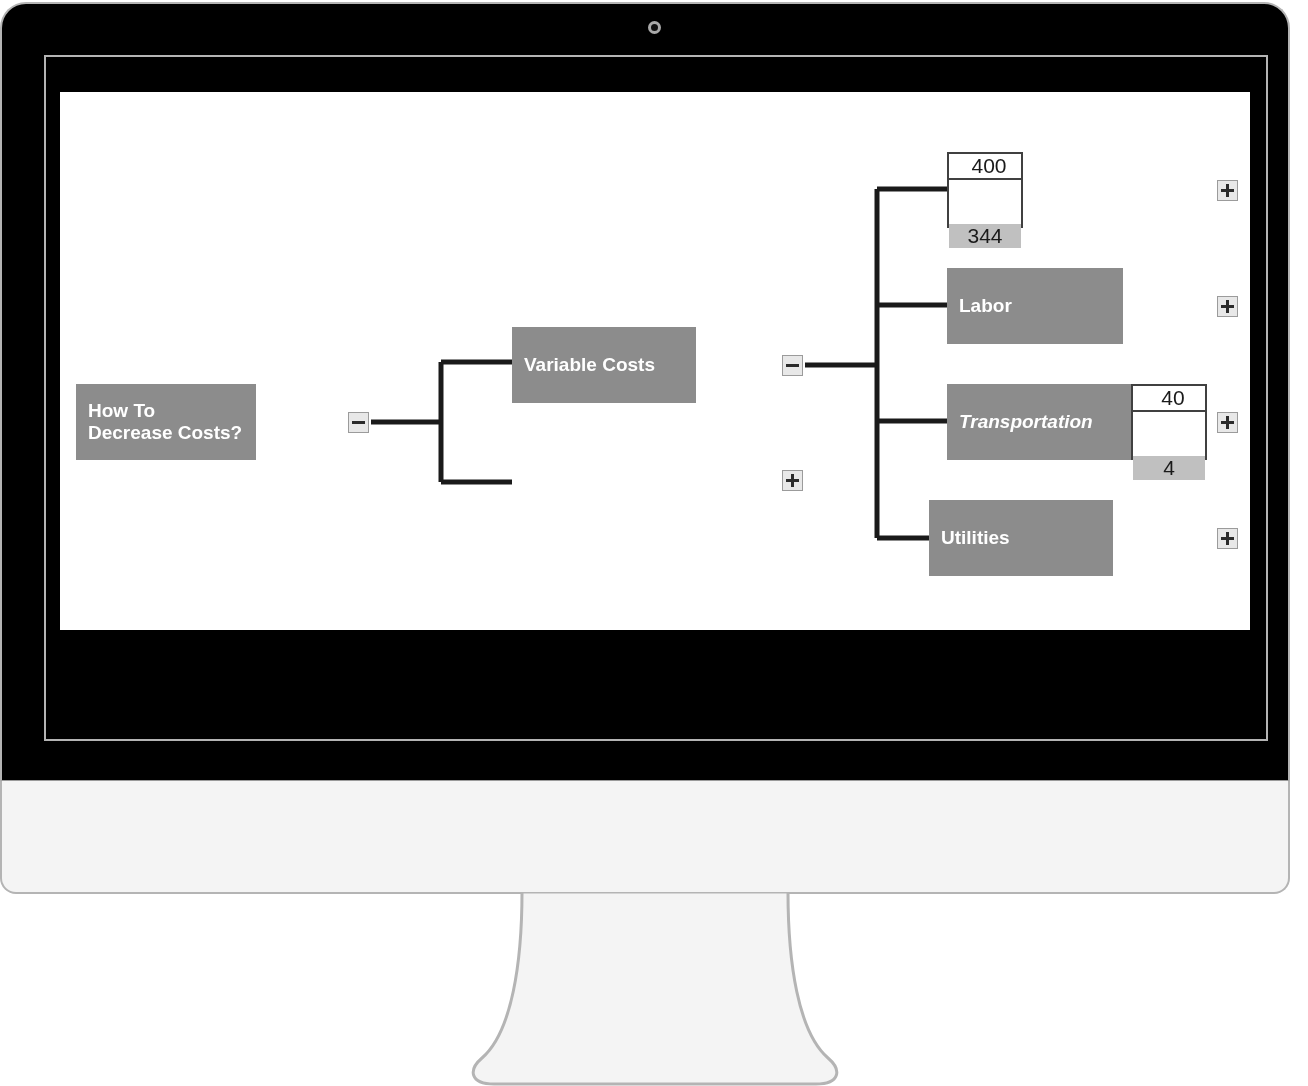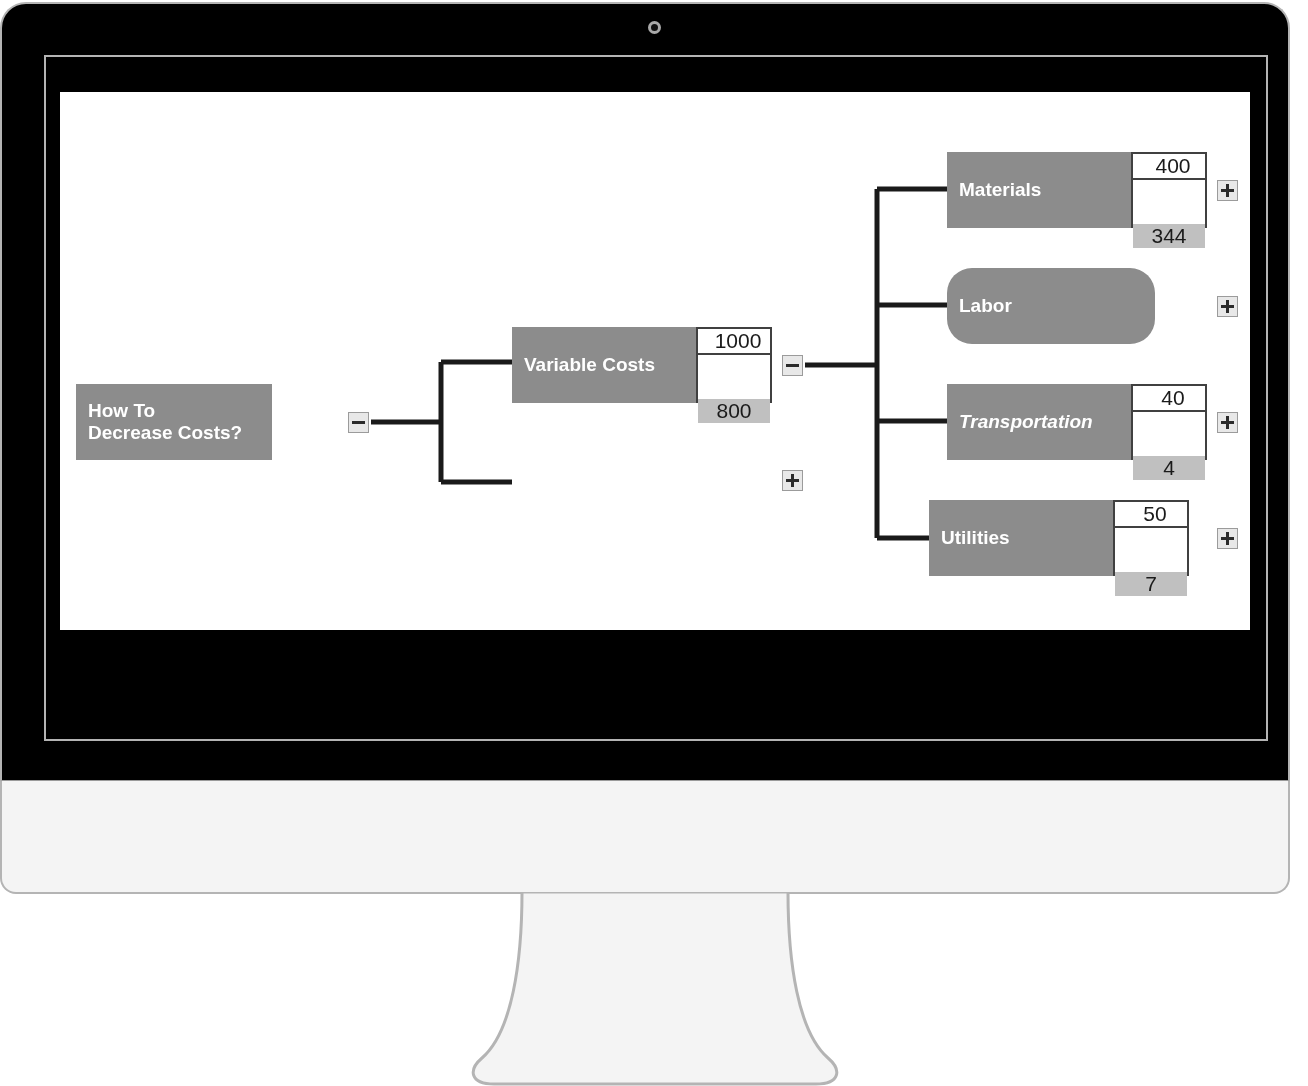--- a/index.html
+++ b/index.html
@@ -219,77 +219,68 @@
               <path d="M 817 97 L 817 446"></path>
 
               <path d="M 817 97 L 887 97"></path>
               <path d="M 817 213 L 887 213"></path>
               <path d="M 817 329 L 887 329"></path>
               <path d="M 817 446 L 887 446"></path>
             </g>
           </svg>
 
           <div class="node" style="left:16px; top:292px; width:262px; height:76px;">
-            <div class="node-label" style="width:196px;">How To
+            <div class="node-label" style="width:180px;">How To
 Decrease Costs?</div>
           </div>
           <div class="toggle-btn minus" style="left:288px; top:320px;">
             <span class="toggle-glyph"></span>
           </div>
 
           <div class="node" style="left:452px; top:235px; width:260px; height:76px;">
             <div class="node-label" style="width:184px;">Variable Costs</div>
-            <div class="value-box">
-              <div class="value-top">1000</div>
-              <div class="value-bottom">800</div>
-            </div>
           </div>
           <div class="toggle-btn minus" style="left:722px; top:263px;">
             <span class="toggle-glyph"></span>
           </div>
 
           <div class="toggle-btn plus" style="left:722px; top:378px;">
             <span class="toggle-glyph"></span>
           </div>
 
           <div class="node" style="left:887px; top:60px; width:260px; height:76px;">
-            <div class="node-label" style="width:184px;">Materials</div>
             <div class="value-box">
               <div class="value-top">400</div>
               <div class="value-bottom">344</div>
             </div>
           </div>
           <div class="toggle-btn plus" style="left:1157px; top:88px;">
             <span class="toggle-glyph"></span>
           </div>
 
           <div class="node" style="left:887px; top:176px; width:260px; height:76px;">
-            <div class="node-label" style="width:208px;border-radius:25px;">Labor</div>
+            <div class="node-label" style="width:176px;">Labor</div>
           </div>
           <div class="toggle-btn plus" style="left:1157px; top:204px;">
             <span class="toggle-glyph"></span>
           </div>
 
           <div class="node" style="left:887px; top:292px; width:260px; height:76px;">
             <div class="node-label" style="width:184px;font-style:italic;">Transportation</div>
             <div class="value-box">
               <div class="value-top">40</div>
               <div class="value-bottom">4</div>
             </div>
           </div>
           <div class="toggle-btn plus" style="left:1157px; top:320px;">
             <span class="toggle-glyph"></span>
           </div>
 
           <div class="node" style="left:869px; top:408px; width:260px; height:76px;">
             <div class="node-label" style="width:184px;">Utilities</div>
-            <div class="value-box">
-              <div class="value-top">50</div>
-              <div class="value-bottom">7</div>
-            </div>
           </div>
           <div class="toggle-btn plus" style="left:1157px; top:436px;">
             <span class="toggle-glyph"></span>
           </div>
 
         </div>
       </div>
     </div>
   </div>
 

